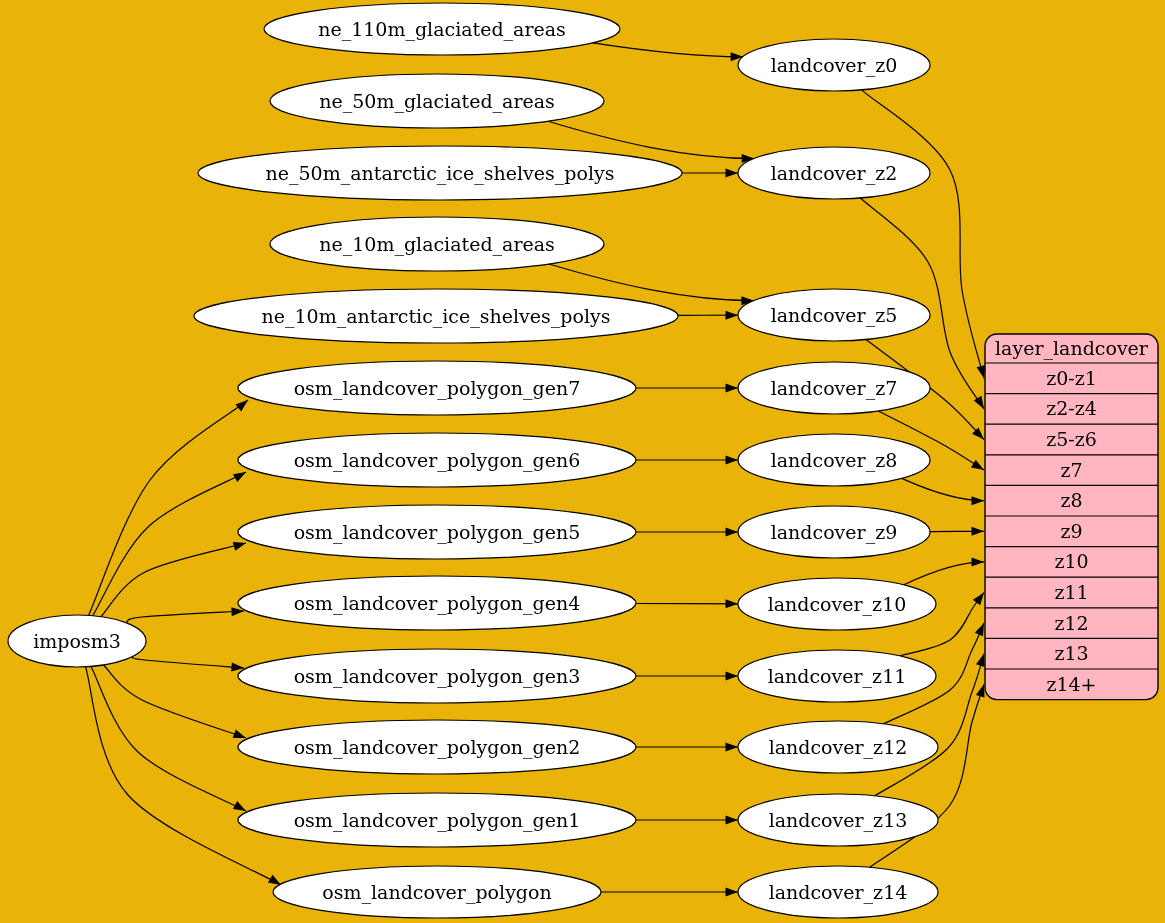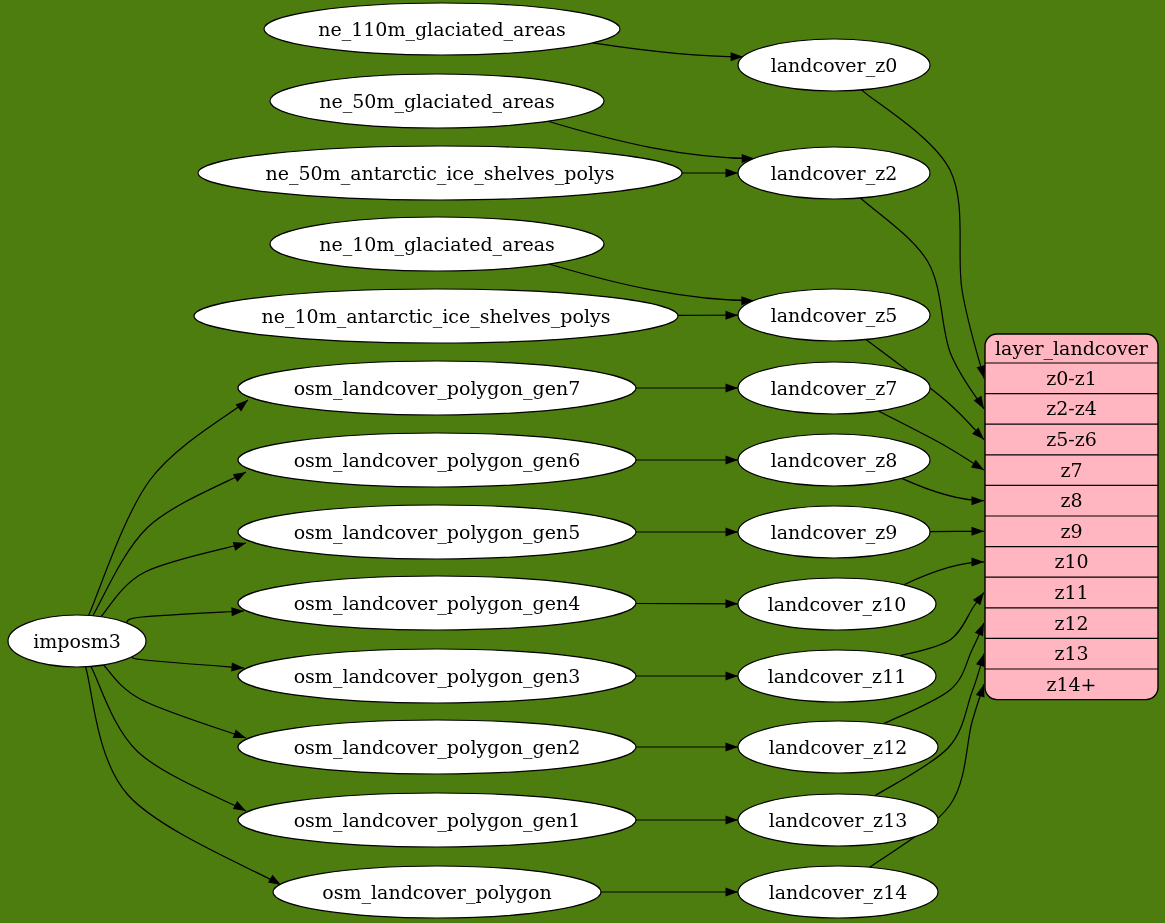--- a/index.html
+++ b/index.html
@@ -4,21 +4,21 @@
 <style>
   html, body {
     margin: 0;
     padding: 0;
     background: #ffffff;
   }
   .canvas-wrap {
     position: relative;
     width: 1165px;
     height: 923px;
-    background: #4d7c0f;
+    background: #eab308;
     overflow: hidden;
     font-family: "DejaVu Serif", "Liberation Serif", serif;
   }
   svg text {
     font-family: "DejaVu Serif", "Liberation Serif", serif;
     fill: #000000;
   }
 </style>
 </head>
 <body>

